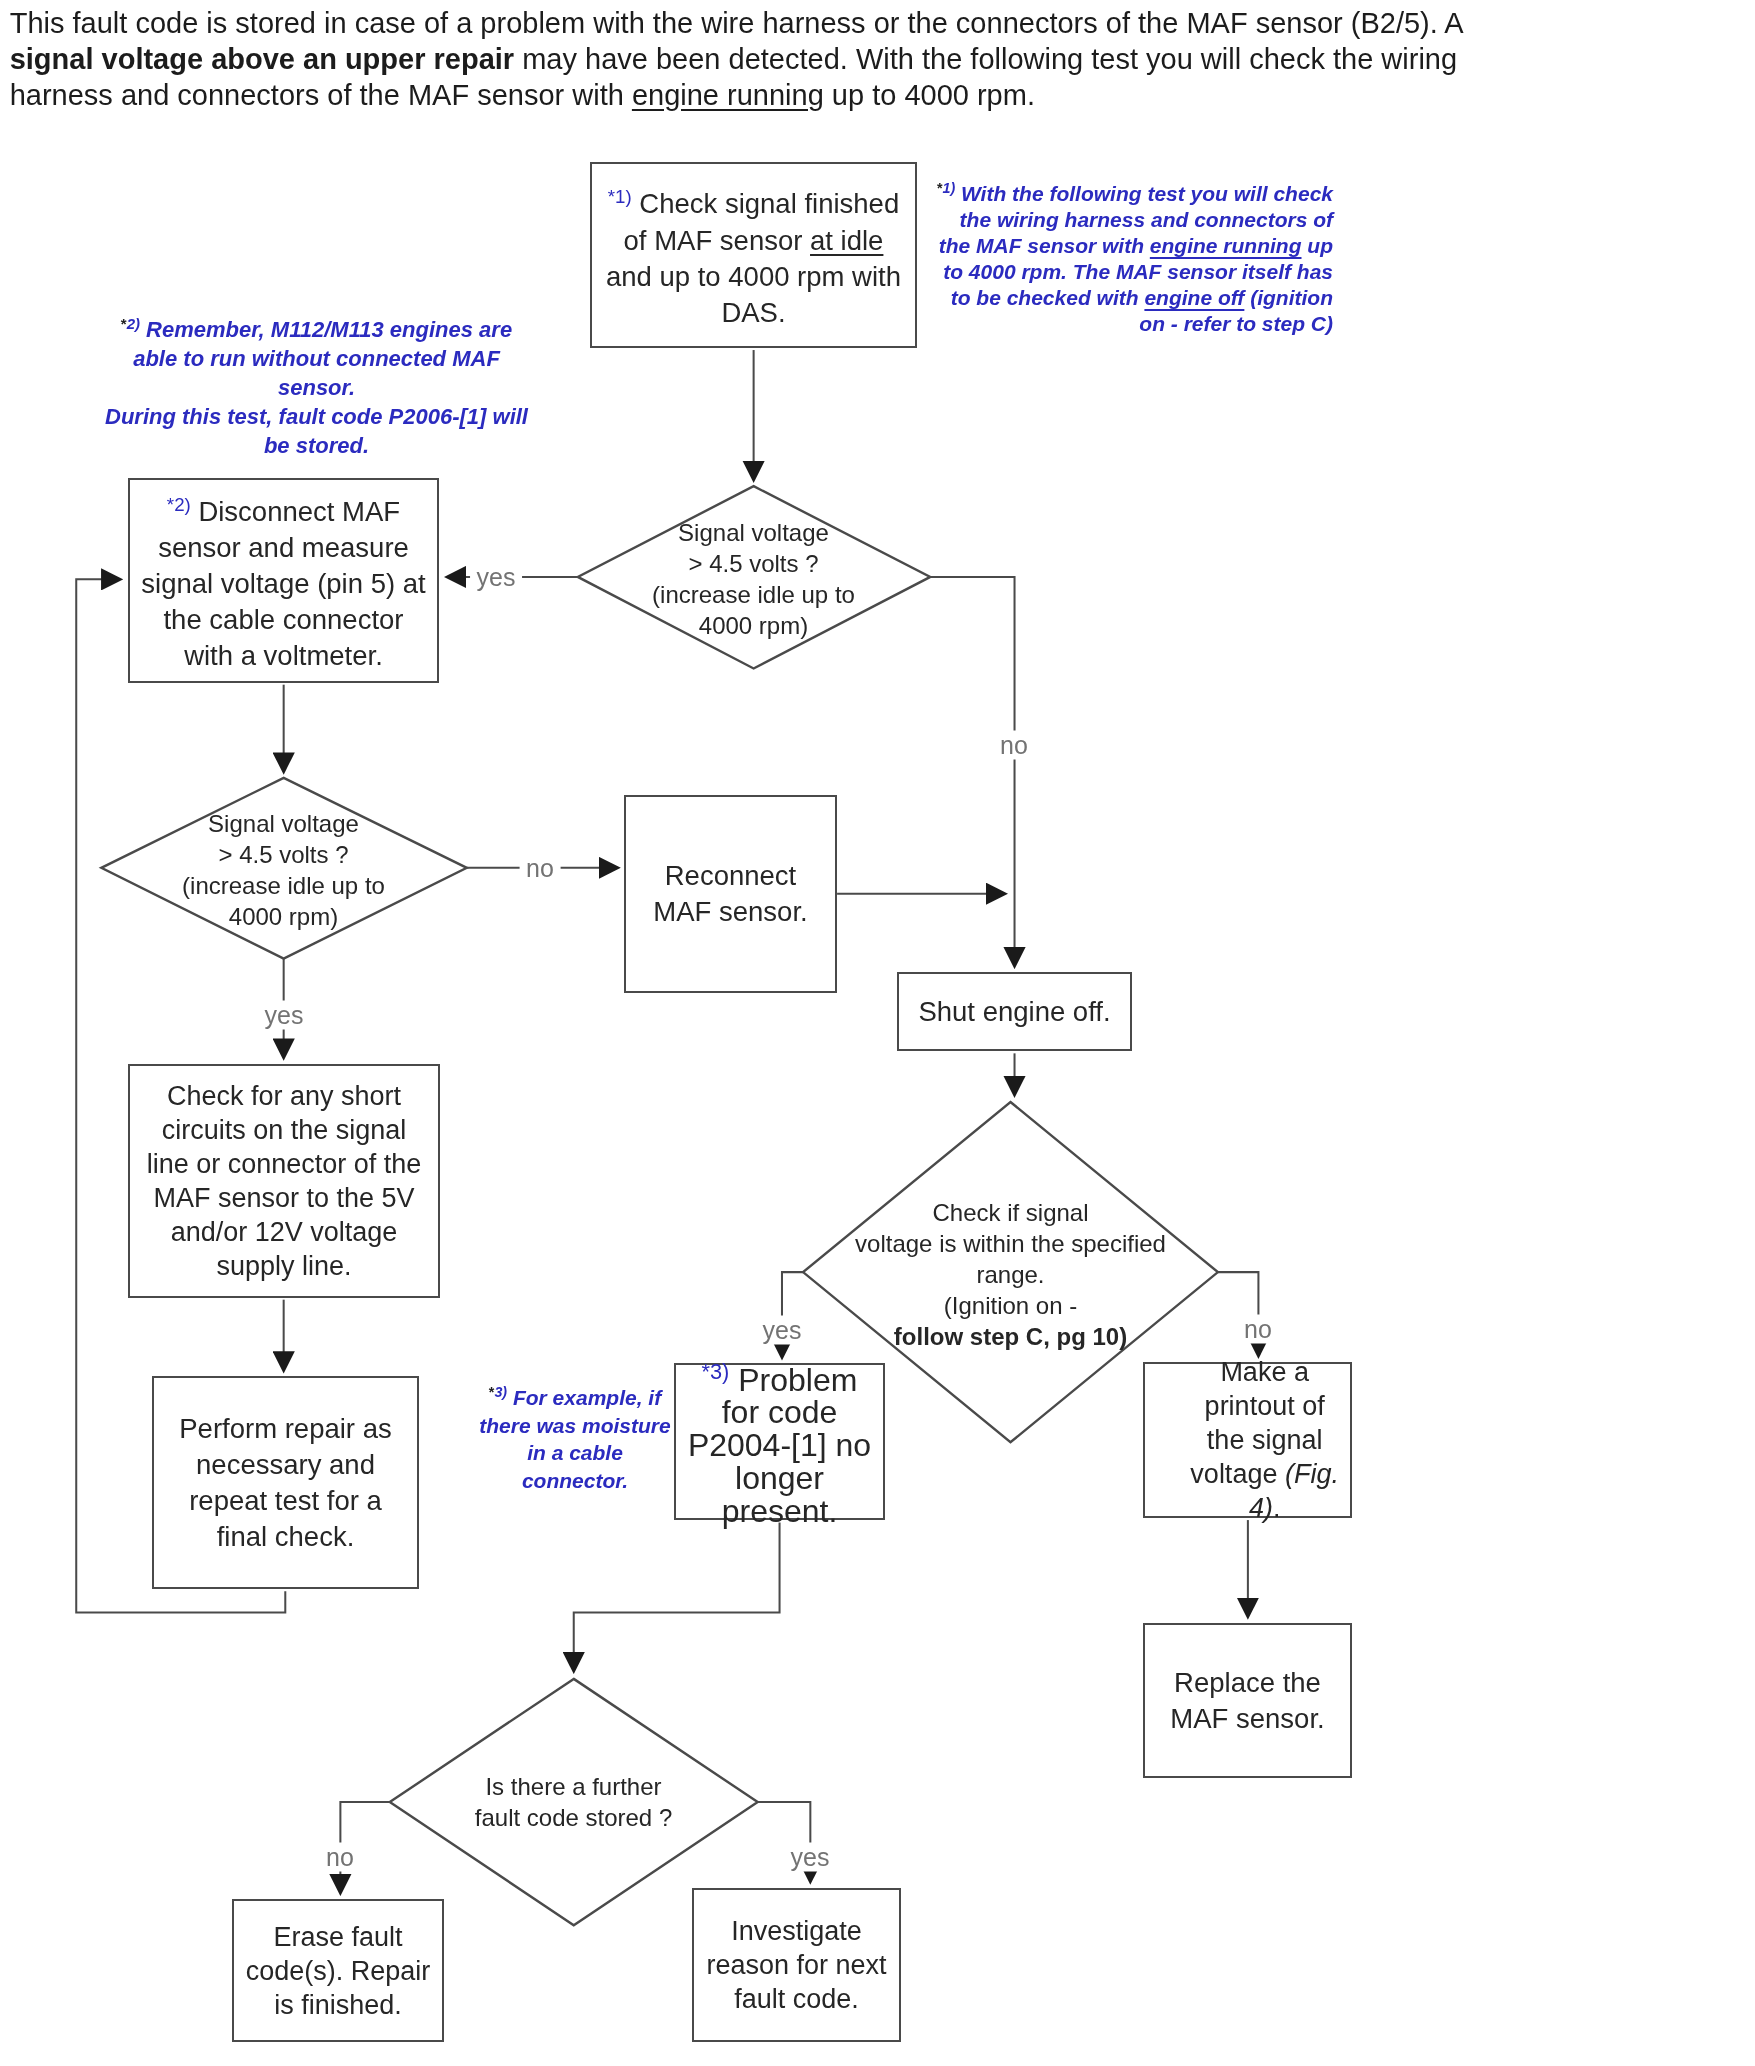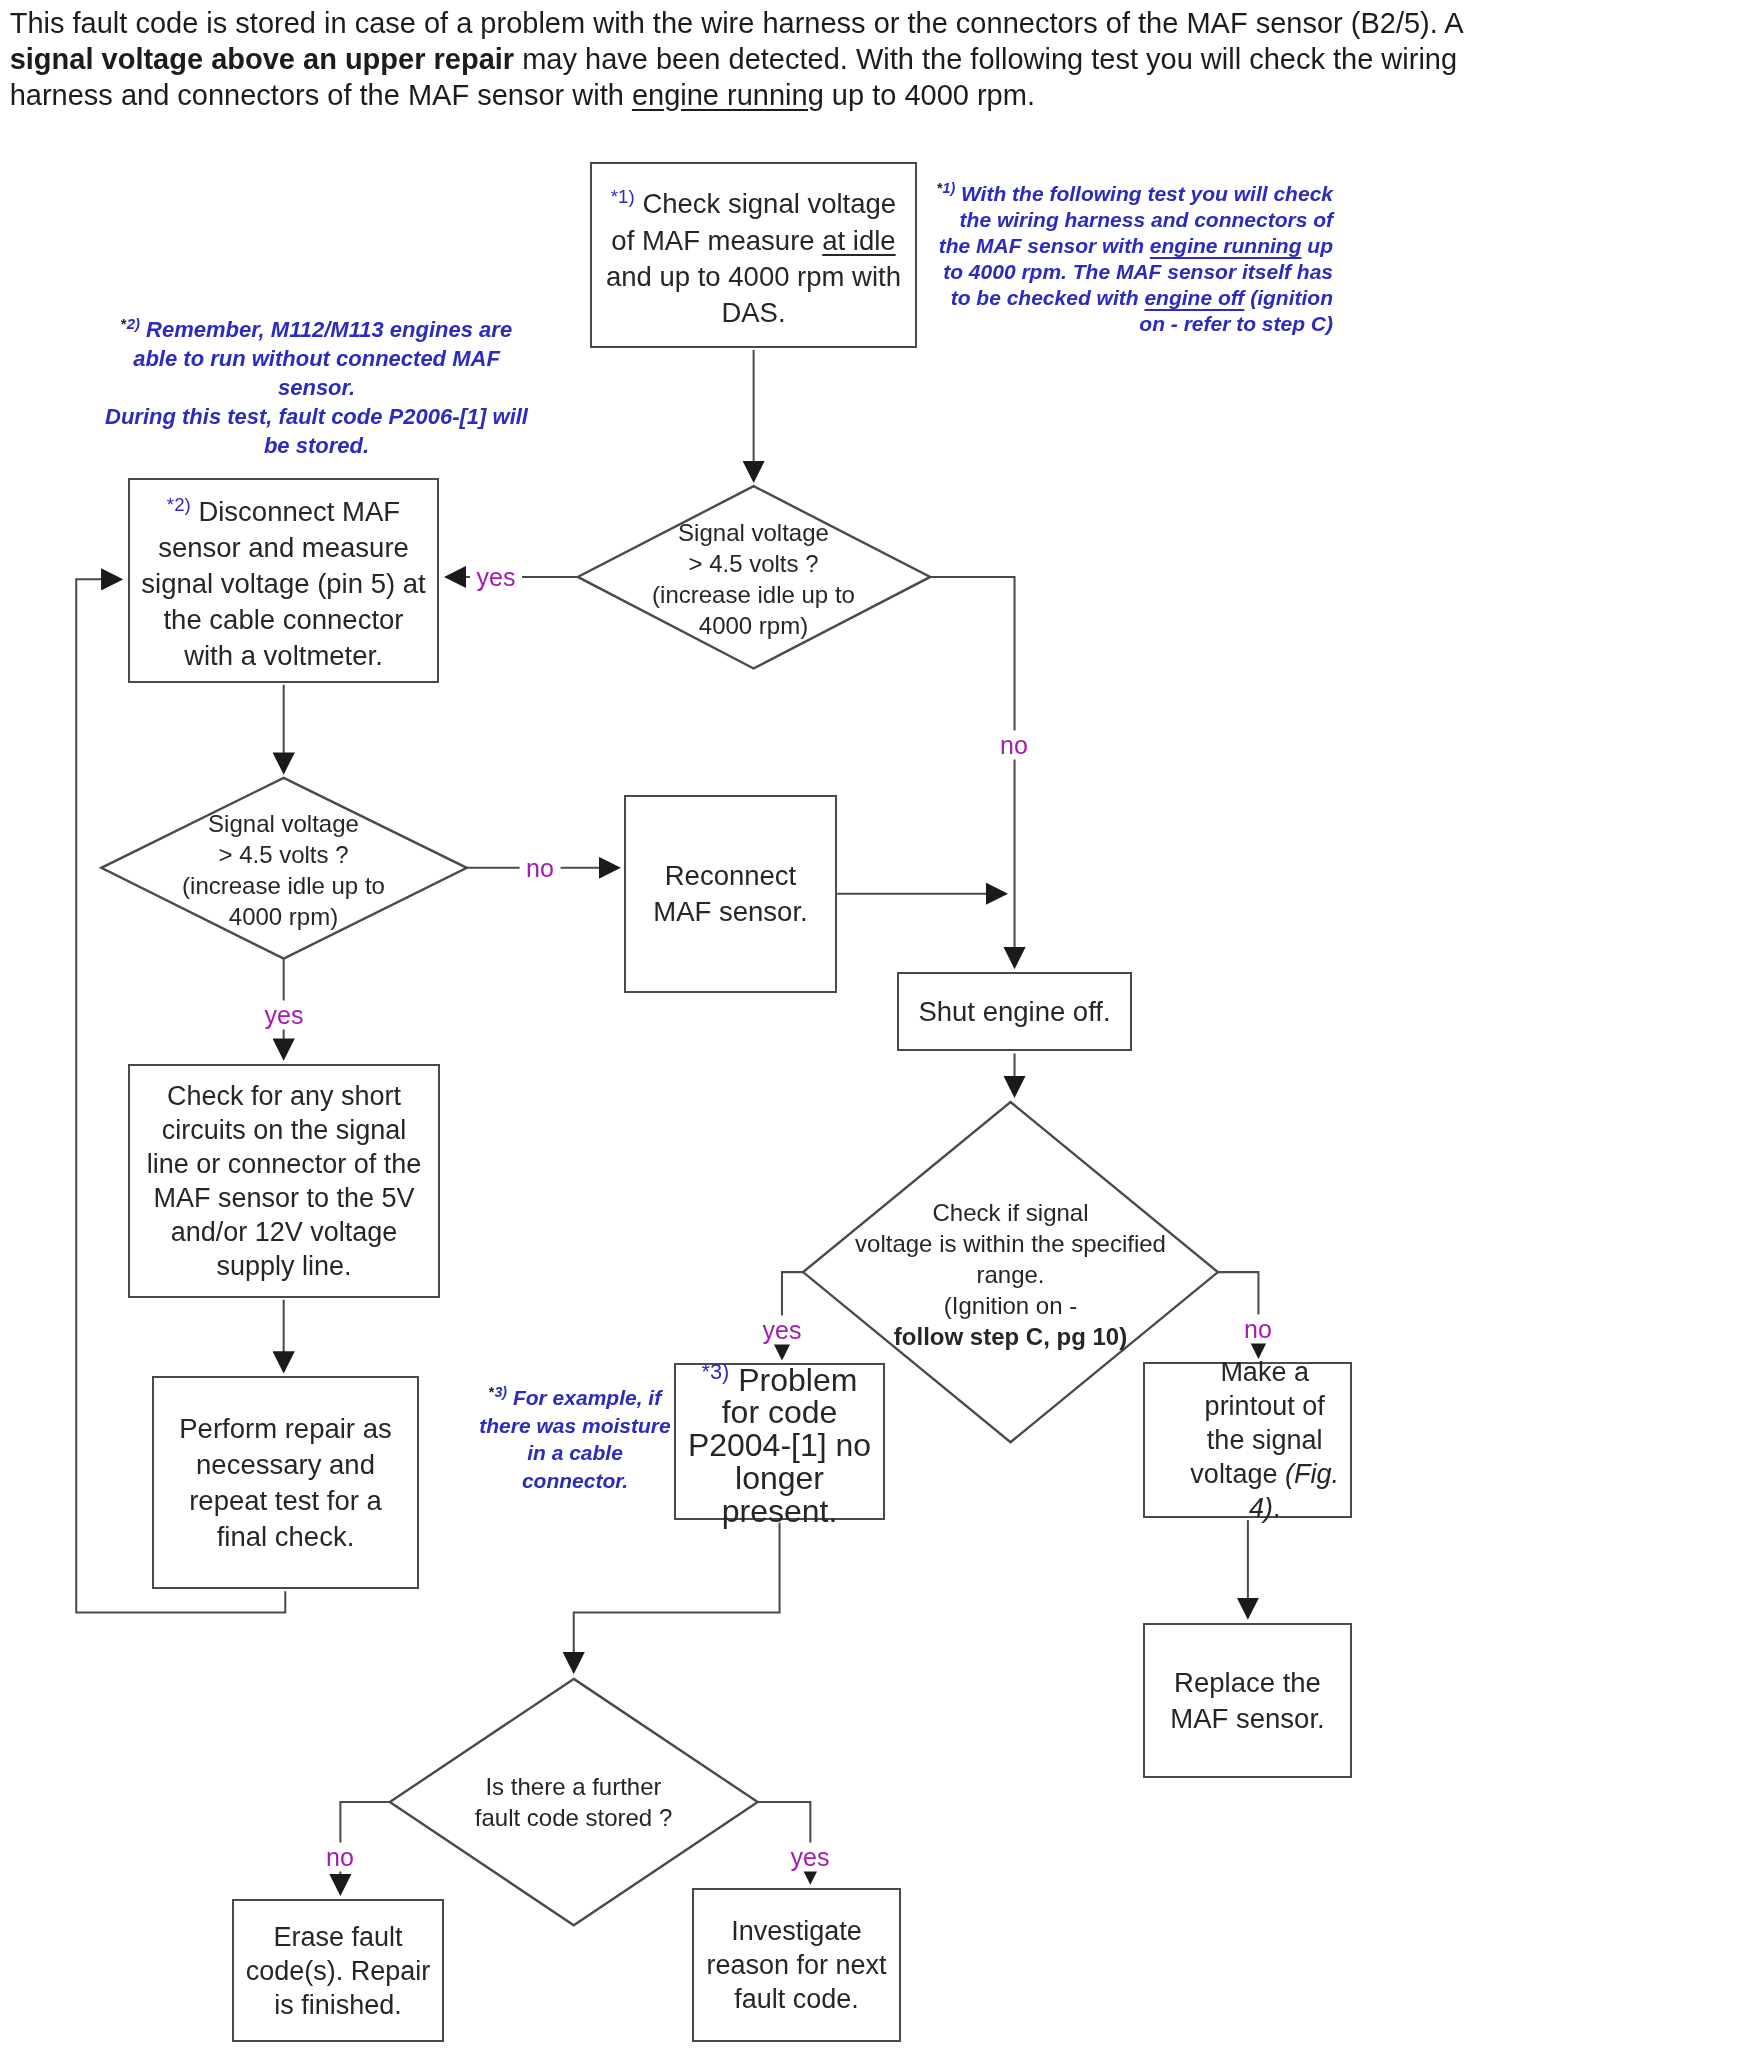--- a/index.html
+++ b/index.html
@@ -20,21 +20,21 @@
     text-align:center; z-index:2; font-size:27.5px; line-height:36px; padding:6.5px 9.7px;
   }
   .mk { font-size:68%; vertical-align:super; color:#2b2bbf; }
   .dtext {
     position:absolute; text-align:center; z-index:3;
     font-size:24px; line-height:31px;
   }
   .dtext .bold { font-weight:700; }
   .elabel {
     position:absolute; transform:translate(-50%,-50%); z-index:3;
-    background:#fff; padding:0 6.5px; font-size:25px; color:#a21caf;
+    background:#fff; padding:0 6.5px; font-size:25px; color:#737373;
   }
   .bluenote {
     position:absolute; z-index:3; color:#2b2bbf;
     font-style:italic; font-weight:700;
   }
   .bluenote .mk-star { font-style:normal; font-size:68%; vertical-align:super; color:#222; }
   .bluenote .mk-num { font-size:68%; vertical-align:super; color:#2b2bbf; }
   .note1 { left:924px; top:175px; width:409px; font-size:21px; line-height:26px; text-align:right; }
   .note2 { left:104px; top:309px; width:425px; font-size:22px; line-height:29px; text-align:center; }
   .note3 { left:476px; top:1379px; width:198px; font-size:21px; line-height:27.5px; text-align:center; }
@@ -77,21 +77,21 @@
     </g>
     <g fill="#ffffff" stroke="#4a4a4a" stroke-width="3">
       <polygon points="930,600 1148,712 930,825 713,712"></polygon>
       <polygon points="350,960 576,1071 350,1183 125,1071"></polygon>
       <polygon points="1247,1360 1503,1570 1247,1780 991,1570"></polygon>
       <polygon points="708,2072 935,2224 708,2376 481,2224"></polygon>
     </g>
   </svg>
 
   <div class="node" style="left:590px; top:162px; width:327px; height:186px;">
-    <div><span class="mk">*1)</span> <span>Check signal voltage of  MAF measure </span><span class="ul">at idle</span><span> and up to 4000 rpm with DAS.</span></div>
+    <div><span class="mk">*1)</span> <span>Check signal finished of  MAF sensor </span><span class="ul">at idle</span><span> and up to 4000 rpm with DAS.</span></div>
   </div>
 
   <div class="node" style="left:128px; top:478px; width:311px; height:205px;">
     <div><span class="mk">*2)</span> <span>Disconnect  MAF sensor and measure signal voltage (pin 5) at the cable connector with a voltmeter.</span></div>
   </div>
 
   <div class="node" style="left:624px; top:795px; width:213px; height:198px;">
     <div>Reconnect MAF sensor.</div>
   </div>
 

